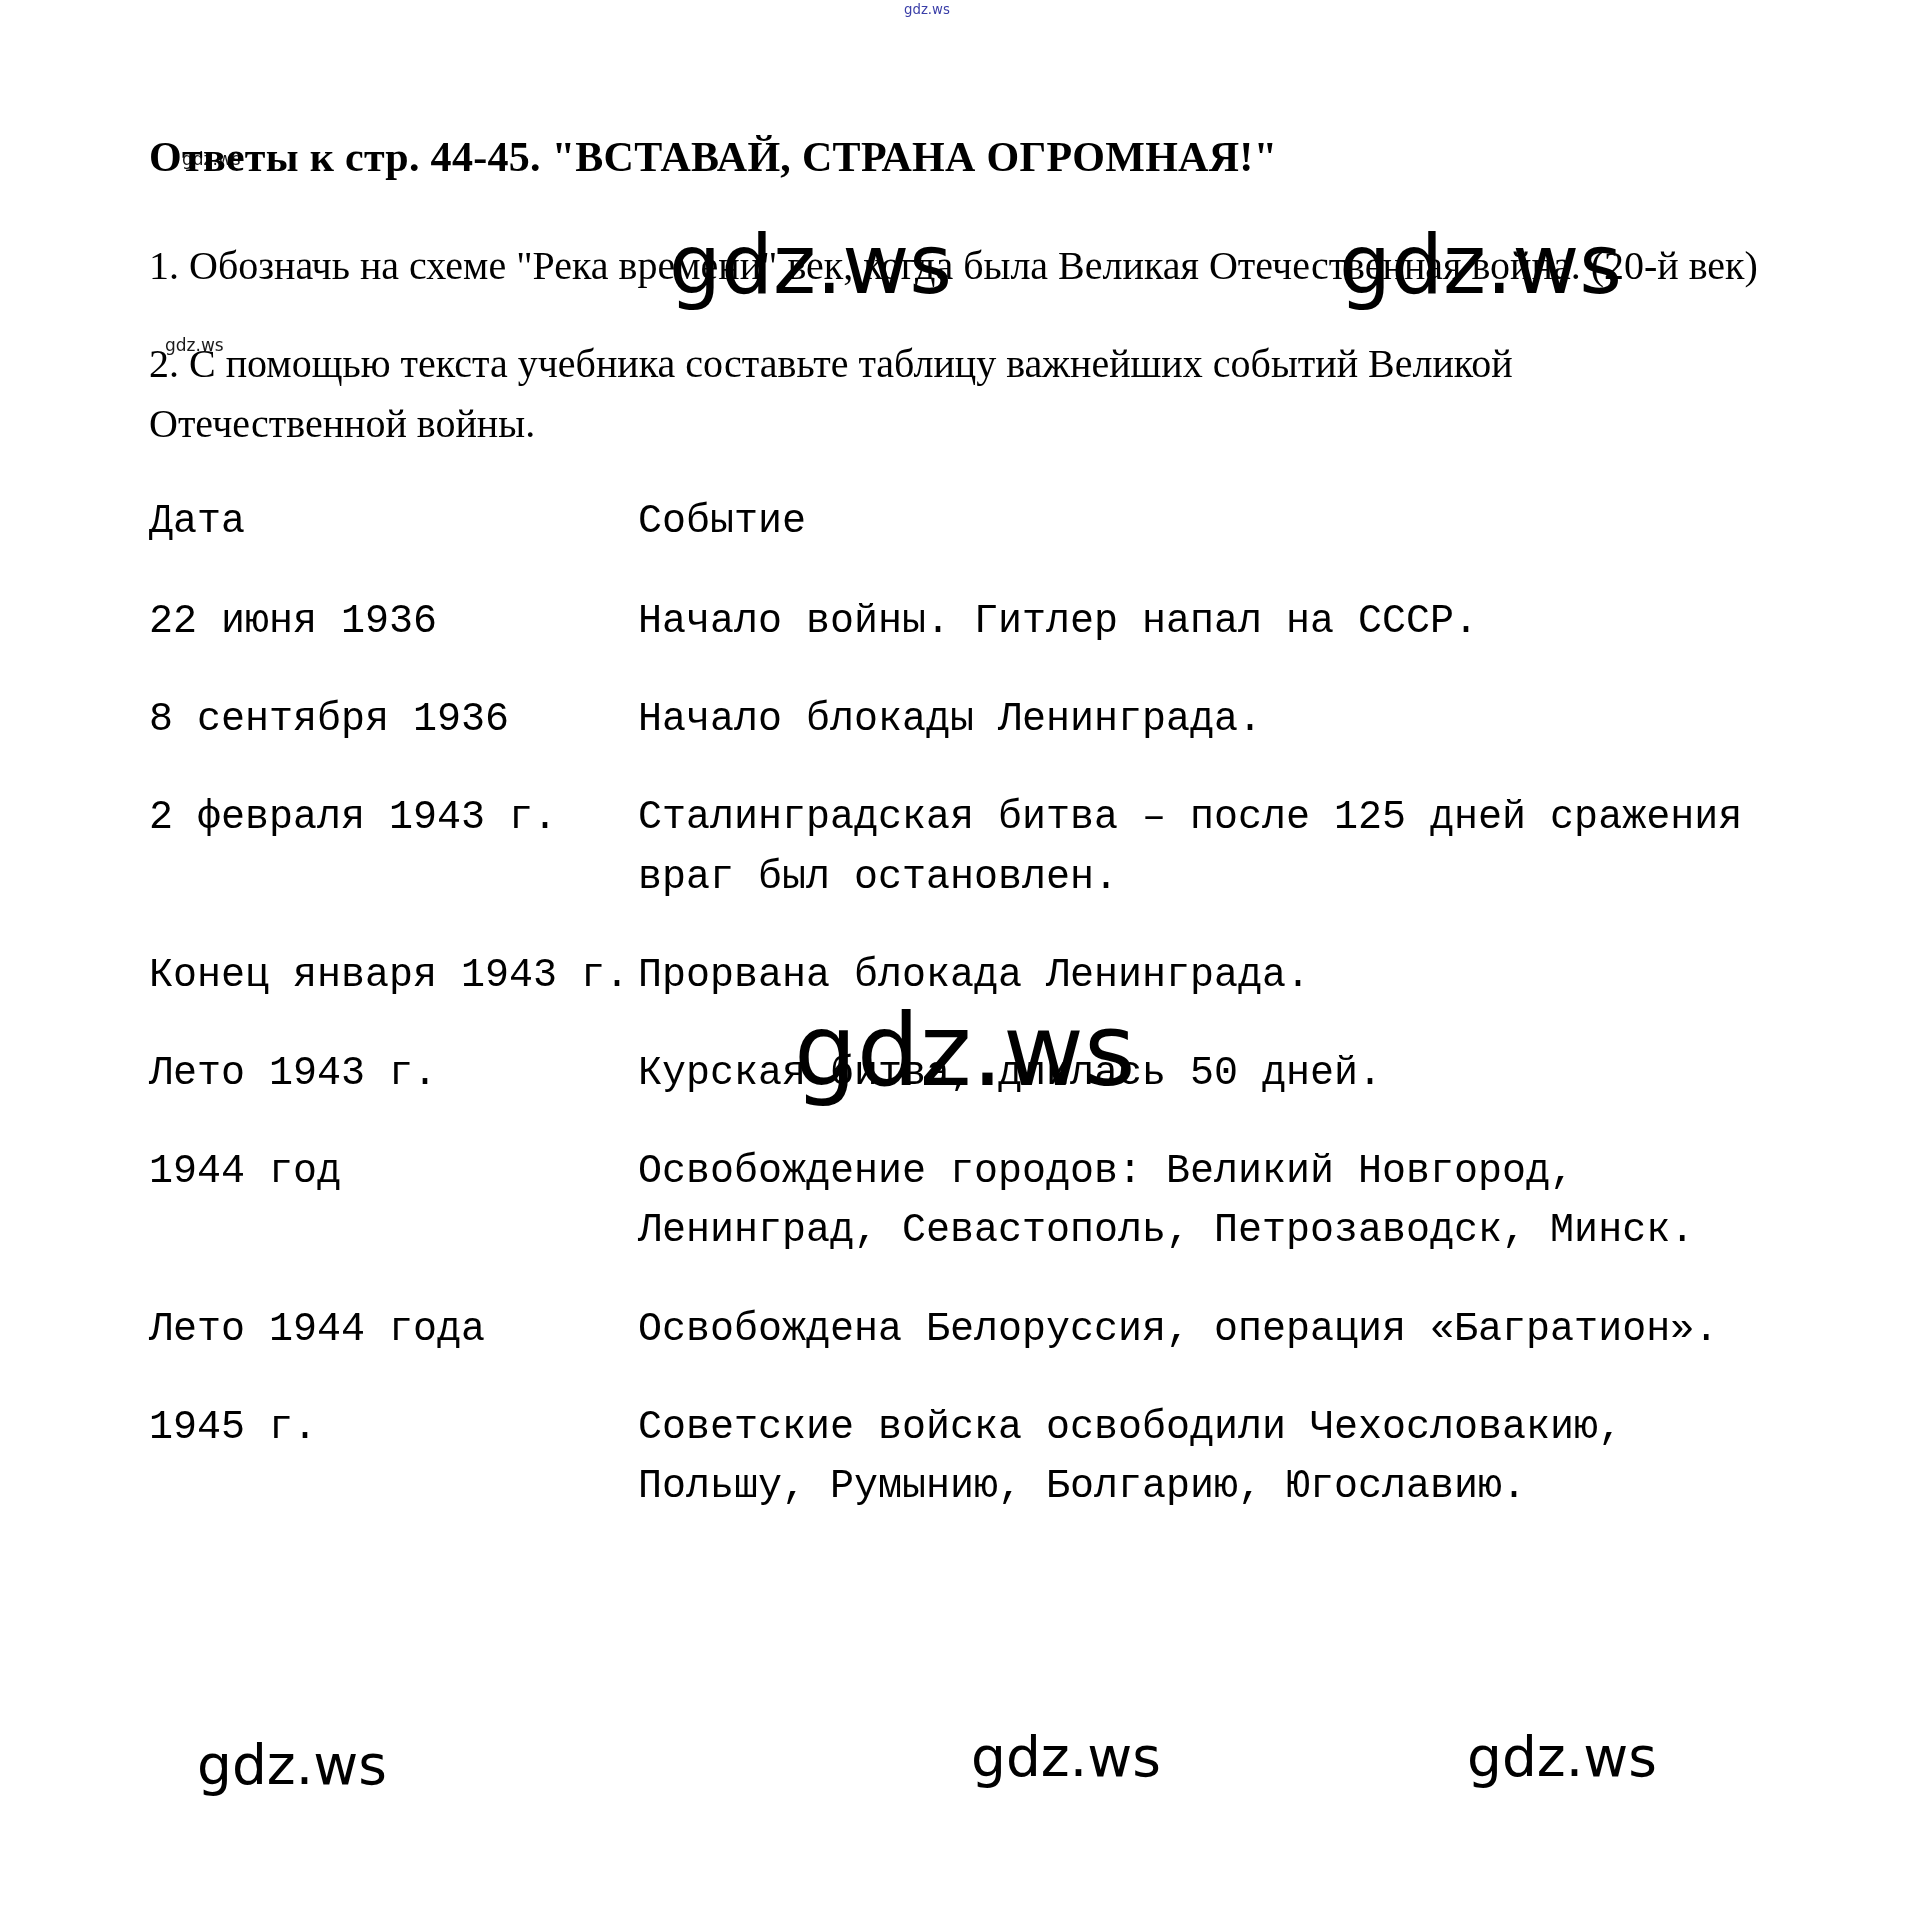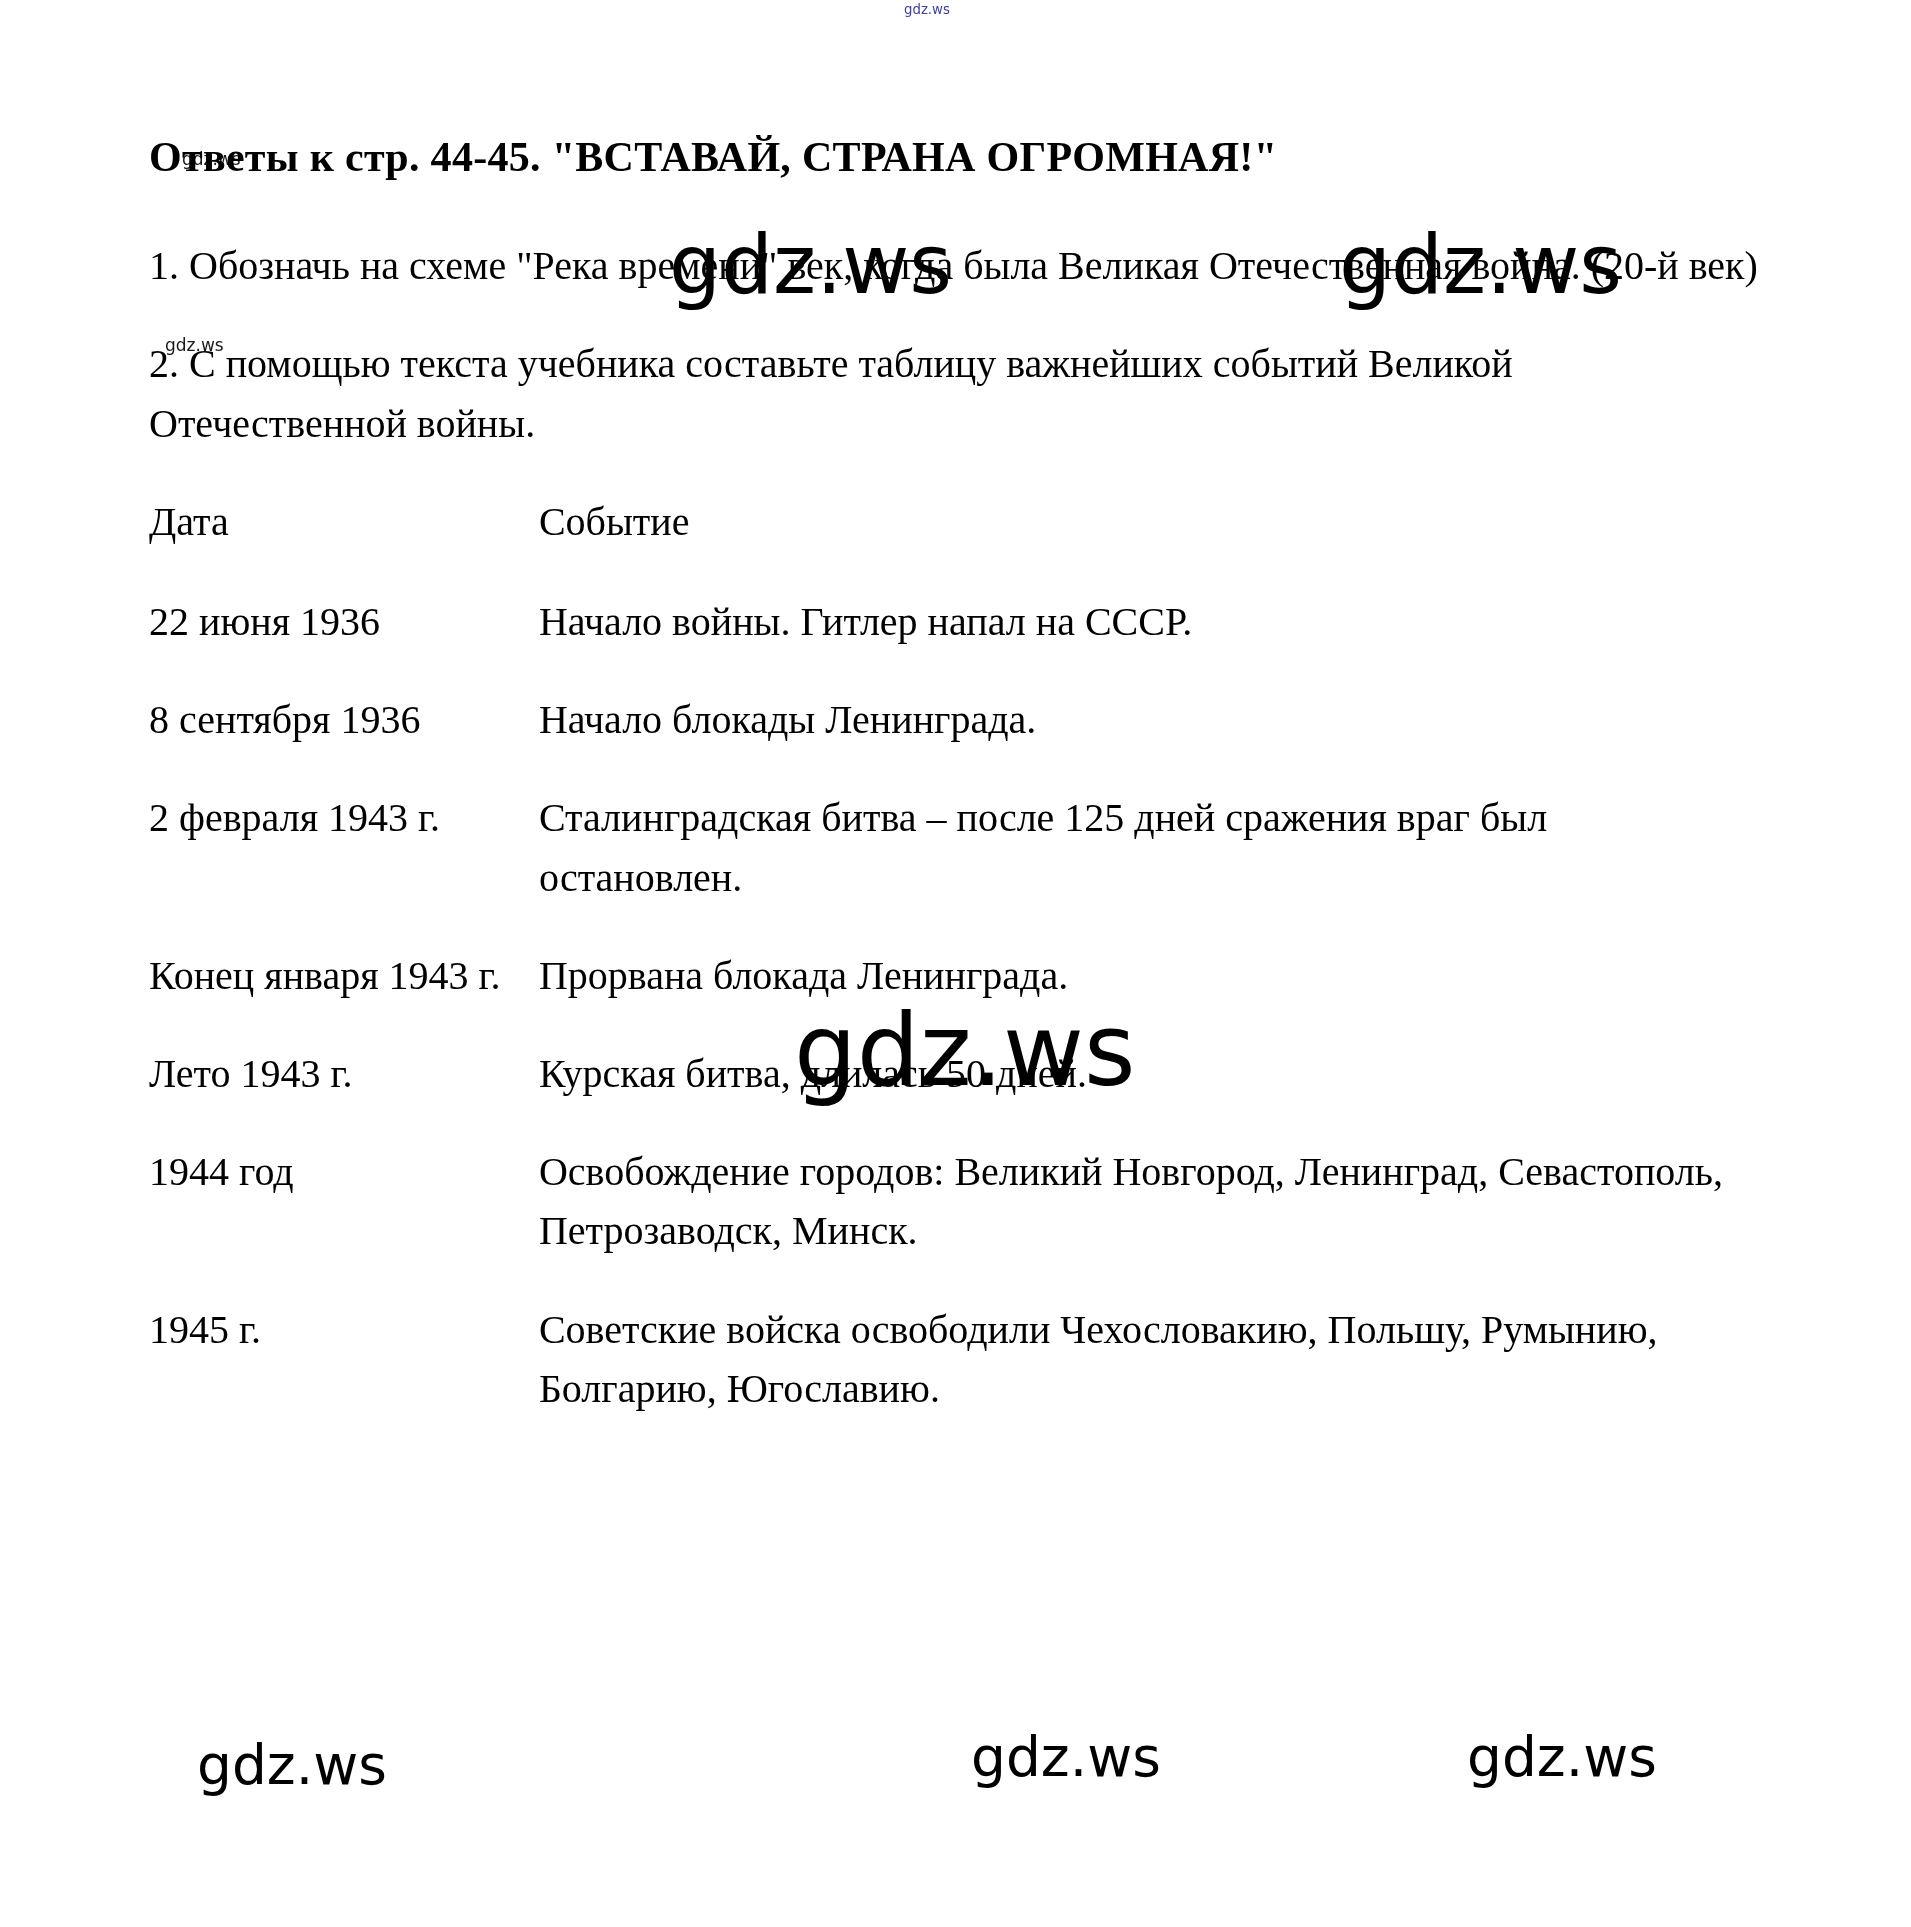--- a/index.html
+++ b/index.html
@@ -61,20 +61,21 @@
   .tbl {
     width: 1596px;
     border-collapse: collapse;
     font-size: 40px;
     line-height: 1.48;
   }
   .tbl td {
     vertical-align: top;
     padding: 0 0 39px 0;
     border: none;
+    font-family: Liberation Mono, monospace;
   }
   .tbl td.c1 {
     width: 381px;
     white-space: nowrap;
     padding-right: 8.9px;
   }
   .tbl tr.head td {
     padding-bottom: 41px;
   }
   .tbl td.c2 {
@@ -143,20 +144,24 @@
         <tr>
           <td class="c1">Лето 1943 г.</td>
           <td class="c2">Курская битва, длилась 50 дней.</td>
         </tr>
 
         <tr>
           <td class="c1 indent1">1944 год</td>
           <td class="c2">Освобождение городов: Великий Новгород, Ленинград, Севастополь, Петрозаводск, Минск.</td>
         </tr>
 
+        <tr>
+          <td class="c1">Лето 1944 года</td>
+          <td class="c2">Освобождена Белоруссия, операция «Багратион».</td>
+        </tr>
 
         <tr>
           <td class="c1 indent1">1945 г.</td>
           <td class="c2">Советские войска освободили Чехословакию, Польшу, Румынию, Болгарию, Югославию.</td>
         </tr>
 
       </tbody>
     </table>
 
   </div>

